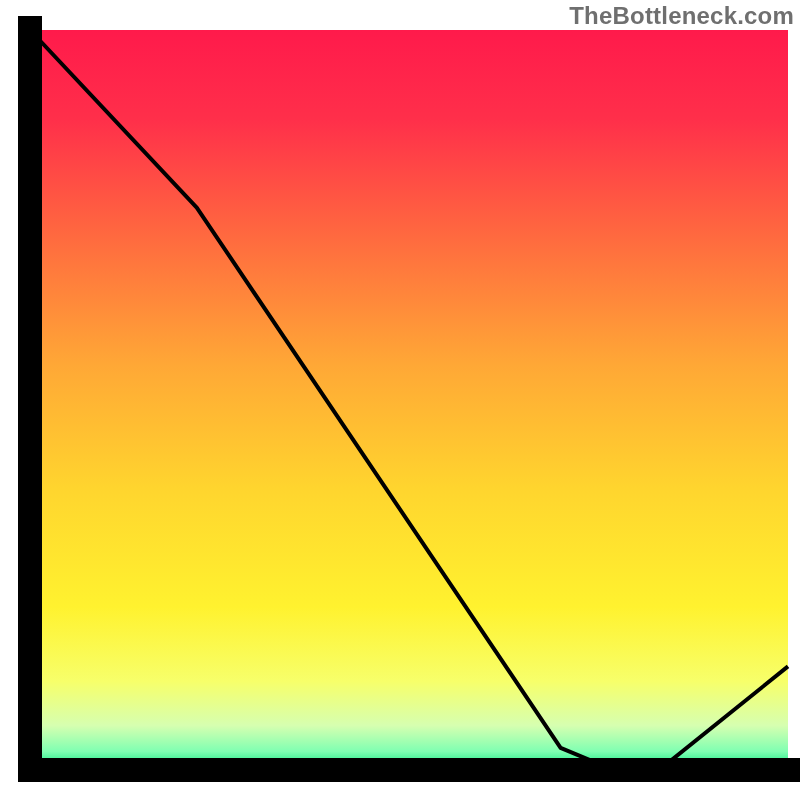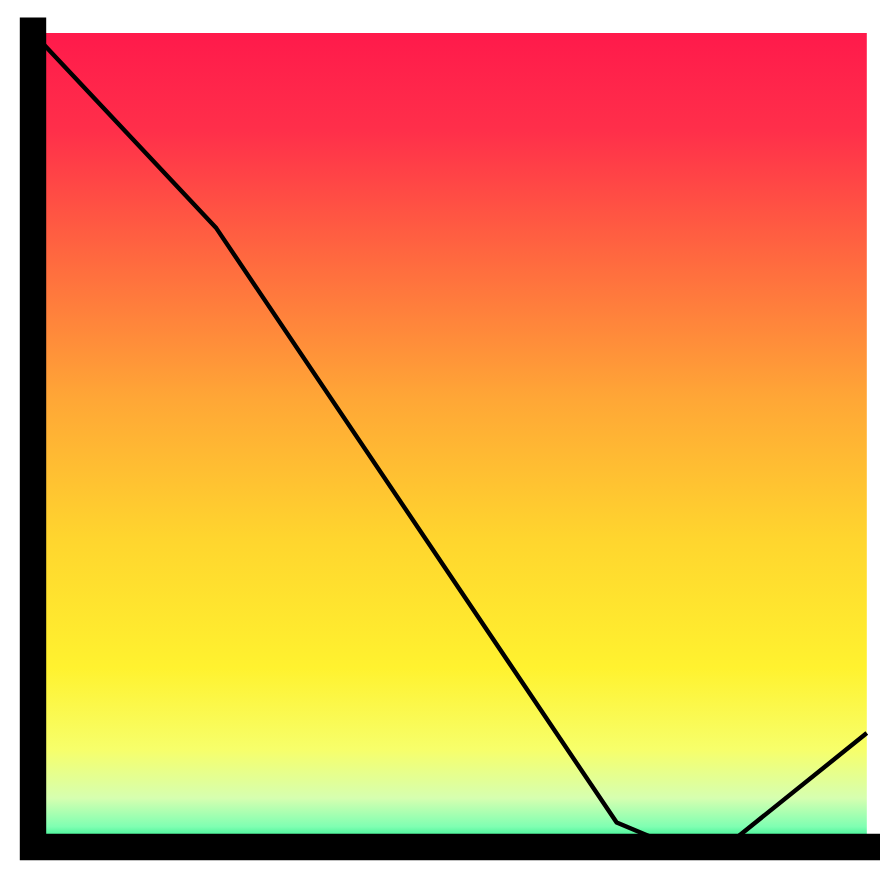--- a/index.html
+++ b/index.html
@@ -27,20 +27,21 @@
     user-select: none;
   }
   svg {
     display: block;
   }
 </style>
 </head>
 <body>
 
 <div class="chart-wrap">
+  <div class="watermark">TheBottleneck.com</div>
 
   <svg id="chart-svg" width="800" height="800" viewBox="0 0 800 800">
     <defs>
       <linearGradient id="bg-grad" x1="0" y1="0" x2="0" y2="1">
           <stop offset="0%" stop-color="#ff1a4b"></stop>
           <stop offset="12%" stop-color="#ff2f4a"></stop>
           <stop offset="28.000000000000004%" stop-color="#ff6a3f"></stop>
           <stop offset="45%" stop-color="#ffa736"></stop>
           <stop offset="62%" stop-color="#ffd52e"></stop>
           <stop offset="78%" stop-color="#fff22f"></stop>

